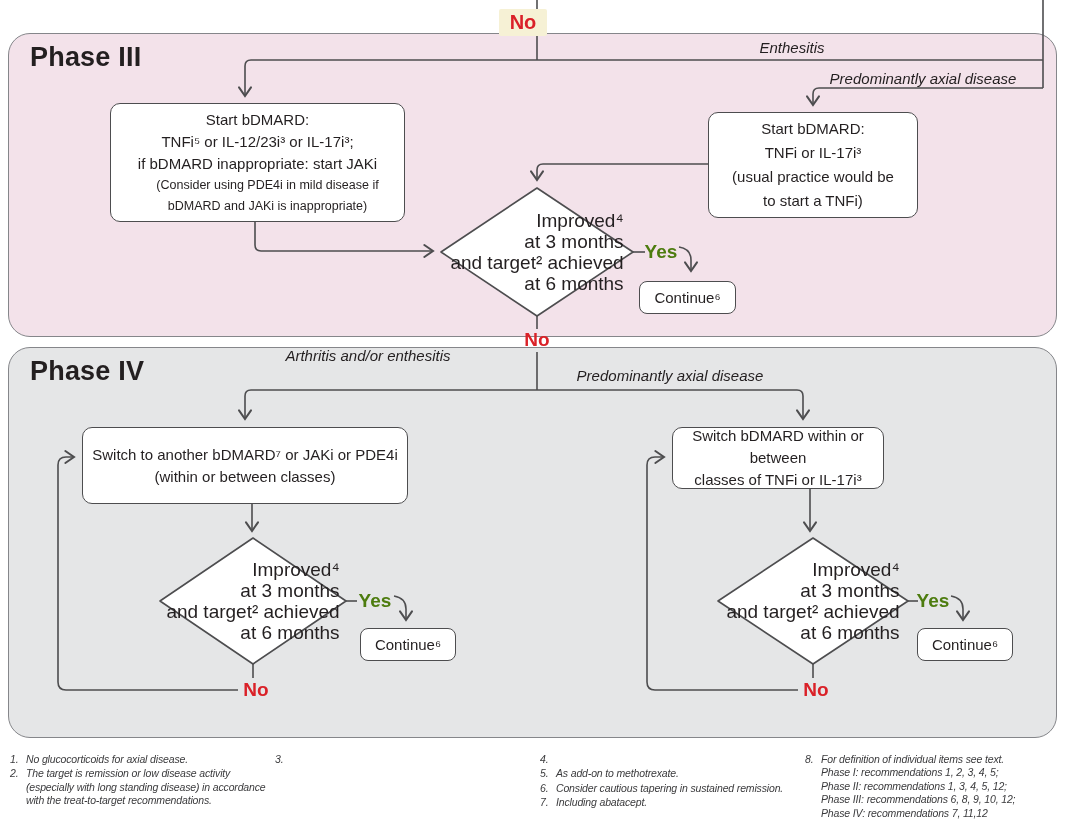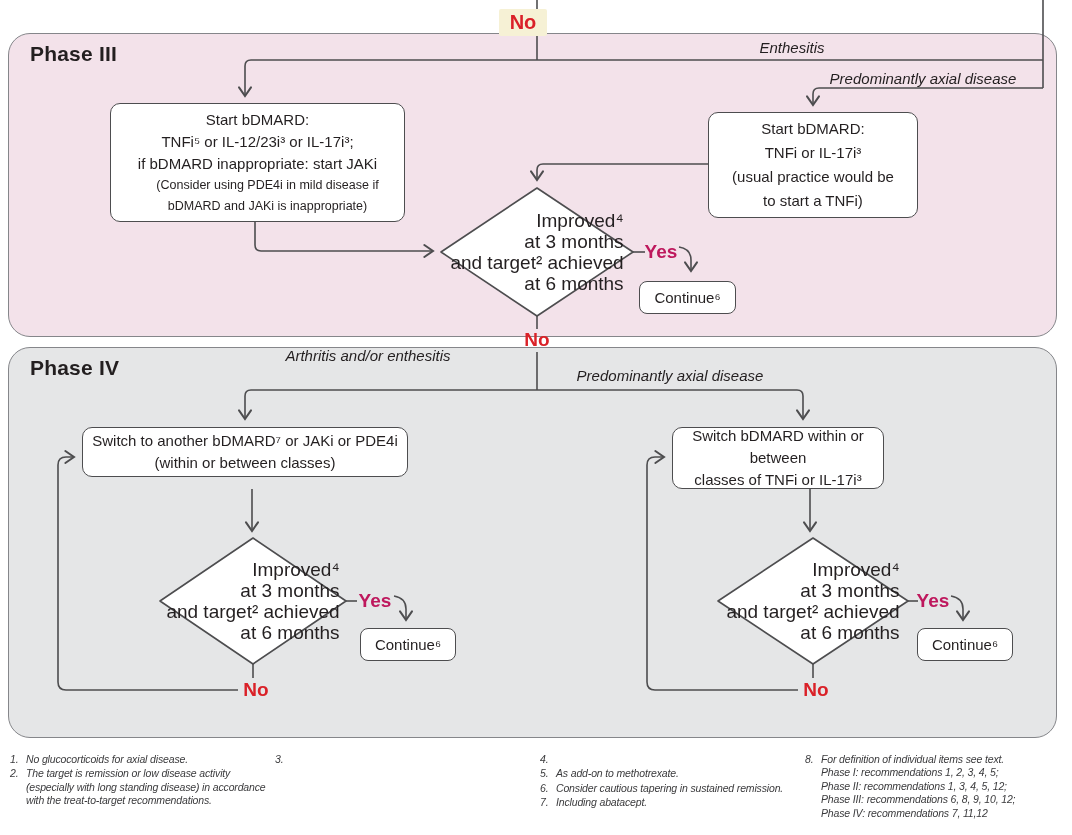--- a/index.html
+++ b/index.html
@@ -8,35 +8,35 @@
     font-family:"Liberation Sans","DejaVu Sans",sans-serif;color:#231f20;
     overflow:hidden;
   }
   .panel{position:absolute;border-radius:22px;border:1.3px solid #85868a;box-sizing:border-box;}
   .p3{left:8px;top:33px;width:1049px;height:304px;background:#f3e2ea;}
   .p4{left:8px;top:347px;width:1049px;height:391px;background:#e5e6e7;}
   svg.wire{position:absolute;left:0;top:0;z-index:2;}
   .ln{fill:none;stroke:#4d4d4f;stroke-width:1.6px;stroke-linejoin:round;}
   .dia{fill:#ffffff;stroke:#4d4d4f;stroke-width:1.6px;stroke-linejoin:round;}
   .abs{position:absolute;z-index:3;box-sizing:border-box;}
-  .ptitle{font-size:21px;font-weight:bold;letter-spacing:.2px;}
+  .ptitle{font-size:27px;font-weight:bold;letter-spacing:.2px;}
   .branch{font-size:15px;font-style:italic;text-align:center;white-space:pre;}
   .node{
     position:absolute;z-index:3;background:#fff;border:1.5px solid #4d4d4f;border-radius:10px;
     display:flex;flex-direction:column;align-items:center;justify-content:center;
     text-align:center;box-sizing:border-box;
   }
   .node .main{font-size:15px;line-height:22px;white-space:pre-line;}
   .node .note{font-size:12.5px;line-height:21px;white-space:pre-line;margin-left:20px;}
   .cont{font-size:15px;border-radius:8px;}
   .dtext{
     position:absolute;z-index:3;display:flex;align-items:center;justify-content:center;
     text-align:right;font-size:19px;line-height:21px;white-space:pre-line;
   }
-  .yes{font-size:19px;font-weight:bold;color:#be185d;text-align:center;}
+  .yes{font-size:19px;font-weight:bold;color:#4d7c0f;text-align:center;}
   .no{font-size:19px;font-weight:bold;color:#da2128;text-align:center;}
   .notop{
     background:#f6f1d5;font-size:20px;font-weight:bold;color:#da2128;
     display:flex;align-items:center;justify-content:center;border-radius:2px;
   }
   .fcol{position:absolute;top:753px;z-index:3;font-size:10.5px;font-style:italic;
     color:#3a3a3c;letter-spacing:-0.15px;line-height:13.4px;}
   .fitem{display:flex;margin:0 0 1px 0;}
   .fnum{width:16px;flex:none;}
   .ftext{white-space:pre;}
@@ -110,21 +110,21 @@
 at 6 months</div>
 
   <div class="abs yes" style="left:642px;top:241px;width:38px;">Yes</div>
   <div class="node cont" style="left:639px;top:281px;width:97px;height:33px;">Continue⁶</div>
   <div class="abs no" style="left:512px;top:329px;width:50px;">No</div>
 
   <div class="abs ptitle" style="left:30px;top:356px;">Phase IV</div>
   <div class="abs branch" style="left:268px;top:347px;width:200px;">Arthritis and/or enthesitis</div>
   <div class="abs branch" style="left:570px;top:367px;width:200px;">Predominantly axial disease</div>
 
-  <div class="node" style="left:82px;top:427px;width:326px;height:50px;">
+  <div class="node" style="left:82px;top:427px;width:326px;height:77px;">
     <div class="main">Switch to another bDMARD⁷ or JAKi or PDE4i
 (within or between classes)</div>
   </div>
   <div class="node" style="left:672px;top:427px;width:212px;height:62px;">
     <div class="main">Switch bDMARD within or between
 classes of TNFi or IL-17i³</div>
   </div>
 
   <div class="dtext" style="left:153px;top:541px;width:200px;height:120px;">Improved⁴
 at 3 months

